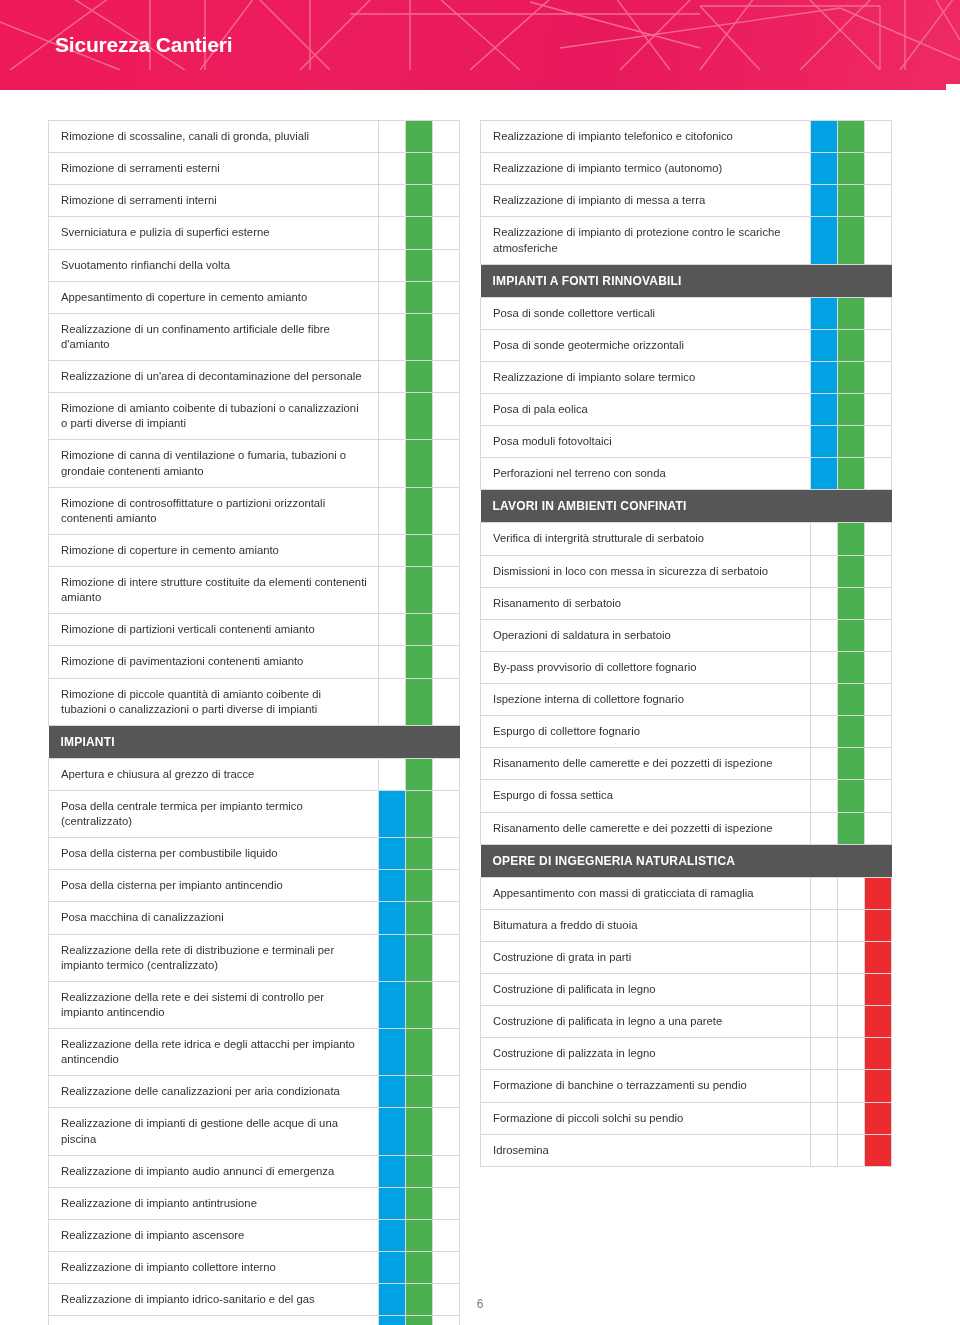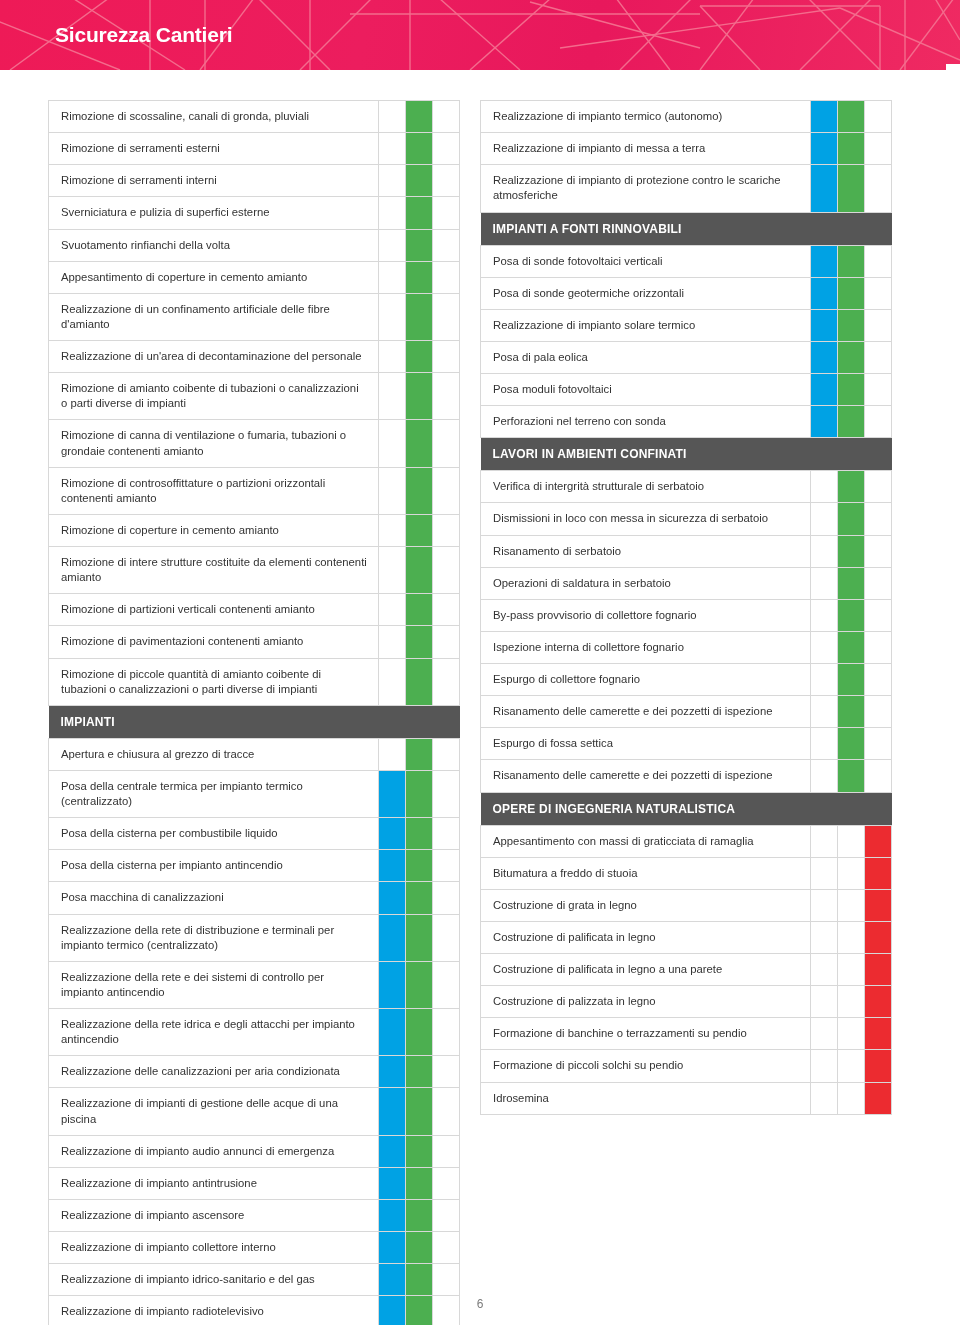--- a/index.html
+++ b/index.html
@@ -13,21 +13,21 @@
     background: #ffffff;
     font-family: "Liberation Sans", sans-serif;
     overflow: hidden;
     position: relative;
   }
 
   
   .banner {
     position: relative;
     width: 960px;
-    height: 70px;
+    height: 90px;
     overflow: hidden;
     background: linear-gradient(100deg, #ee1a57 0%, #ec1d5e 38%, #e8185c 62%, #ef2a62 100%);
   }
   .banner svg.lines {
     position: absolute;
     inset: 0;
     width: 960px;
     height: 70px;
   }
   .banner-title {
@@ -568,20 +568,32 @@
               </td>
             </tr>
           </tbody>
       </table>
     </div>
 
     <div class="col">
       <table class="checklist">
         <tbody id="right-body">
             <tr class="item-row">
+              <td class="label">Realizzazione di impianto telefonico e citofonico</td>
+              <td class="mk first on-blue">
+                <span class="fill"></span>
+              </td>
+              <td class="mk on-green">
+                <span class="fill"></span>
+              </td>
+              <td class="mk">
+                <span class="fill"></span>
+              </td>
+            </tr>
+            <tr class="item-row">
               <td class="label">Realizzazione di impianto termico (autonomo)</td>
               <td class="mk first on-blue">
                 <span class="fill"></span>
               </td>
               <td class="mk on-green">
                 <span class="fill"></span>
               </td>
               <td class="mk">
                 <span class="fill"></span>
               </td>
@@ -607,21 +619,21 @@
                 <span class="fill"></span>
               </td>
               <td class="mk">
                 <span class="fill"></span>
               </td>
             </tr>
             <tr class="section-row">
               <td colspan="4">IMPIANTI A FONTI RINNOVABILI</td>
             </tr>
             <tr class="item-row">
-              <td class="label">Posa di sonde fotovoltaici verticali</td>
+              <td class="label">Posa di sonde collettore verticali</td>
               <td class="mk first on-blue">
                 <span class="fill"></span>
               </td>
               <td class="mk on-green">
                 <span class="fill"></span>
               </td>
               <td class="mk">
                 <span class="fill"></span>
               </td>
             </tr>
@@ -829,21 +841,21 @@
                 <span class="fill"></span>
               </td>
               <td class="mk">
                 <span class="fill"></span>
               </td>
               <td class="mk on-red">
                 <span class="fill"></span>
               </td>
             </tr>
             <tr class="item-row">
-              <td class="label">Costruzione di grata in legno</td>
+              <td class="label">Costruzione di grata in parti</td>
               <td class="mk first">
                 <span class="fill"></span>
               </td>
               <td class="mk">
                 <span class="fill"></span>
               </td>
               <td class="mk on-red">
                 <span class="fill"></span>
               </td>
             </tr>

